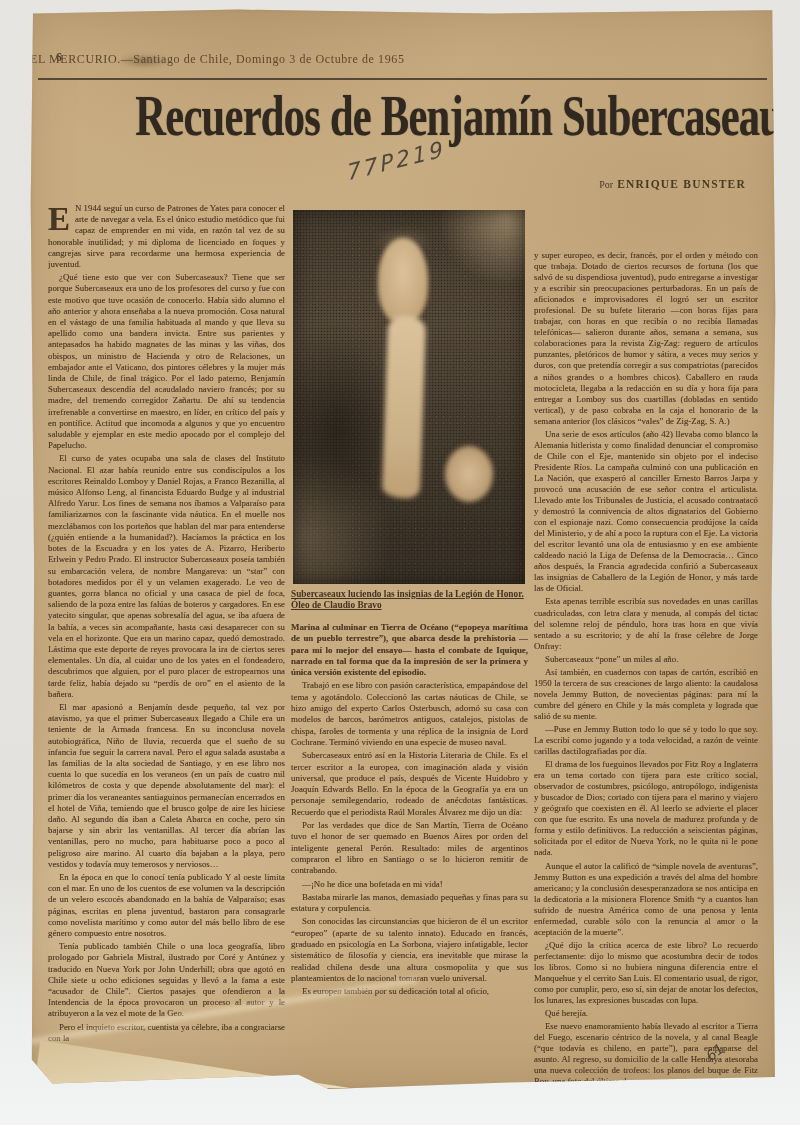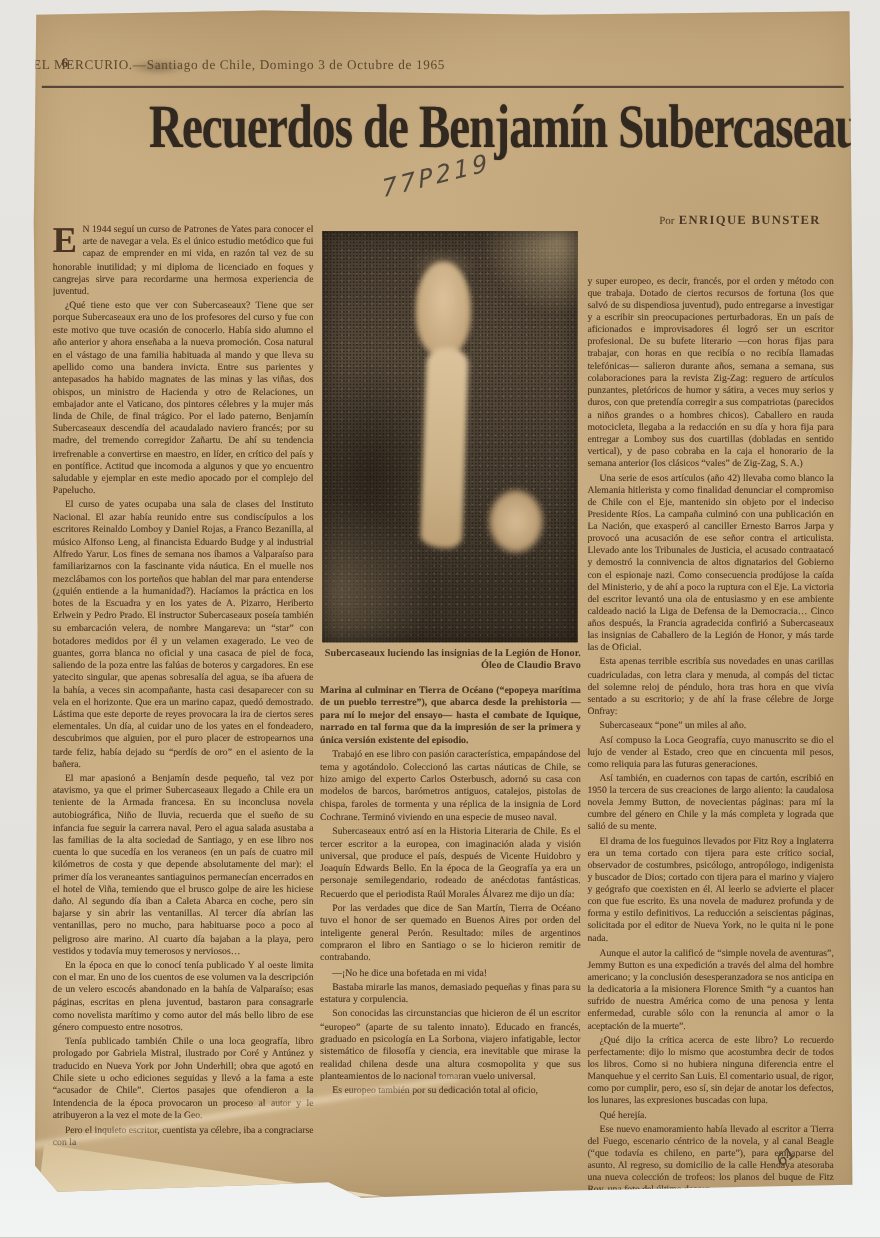--- a/index.html
+++ b/index.html
@@ -30,21 +30,21 @@
   .masthead{position:absolute;left:0;right:0;top:44px;font-size:12px;
     letter-spacing:.6px;color:#5c4830;filter:blur(.35px);}
   .header-rule{position:absolute;left:8px;right:9px;top:70px;height:2px;background:#43362a;opacity:.85;}
   .headline{position:absolute;left:0;right:0;top:76px;text-align:center;}
   .headline-inner{display:inline-block;white-space:nowrap;font-weight:bold;font-size:56px;
     letter-spacing:-1px;color:var(--headline-ink);transform:scaleX(.76);transform-origin:center;
     text-shadow:0 0 1.3px rgba(44,36,27,.6);filter:blur(.35px);}
   .annotation{position:absolute;left:316px;top:140px;font-size:22px;font-style:italic;
     letter-spacing:3px;color:rgba(62,57,49,.88);transform:rotate(-14deg) skewX(-8deg);
     font-family:"DejaVu Sans",sans-serif;}
-  .byline{position:absolute;right:30px;top:183px;color:#4a3827;filter:blur(.3px);}
+  .byline{position:absolute;right:30px;top:166px;color:#4a3827;filter:blur(.3px);}
   .byline .pre{font-size:10px;}
   .byline .author{font-size:11.5px;font-weight:bold;letter-spacing:1.2px;}
   .columns{position:absolute;left:18px;top:195px;width:710px;height:888px;display:flex;gap:6px;overflow:hidden;}
   .col{text-align:justify;color:var(--ink);overflow:hidden;}
   .col p{margin:0 0 2px 0;text-indent:11px;filter:blur(.32px);
     text-shadow:0 0 .5px rgba(78,59,38,.55);}
   .col p.noindent{text-indent:0;}
   .col-left{width:237px;height:860px;font-size:8.8px;line-height:11.2px;}
   .col-middle{width:237px;height:856px;font-size:8.9px;line-height:11.3px;}
   .col-right{width:224px;height:888px;font-size:8.8px;line-height:11.05px;margin-top:47px;}
@@ -66,22 +66,22 @@
     filter:blur(2.2px);}
   .photo .hair{position:absolute;left:82px;top:18px;width:56px;height:30px;border-radius:50%;
     background:radial-gradient(#6b5c48,rgba(0,0,0,0) 75%);filter:blur(3px);}
   .photo .shirt{position:absolute;left:92px;top:106px;width:38px;height:182px;
     border-radius:45% 45% 35% 55%/8% 8% 6% 6%;transform:rotate(2deg);
     background:linear-gradient(180deg,#dcc39c,#cab086 70%,#bd9f74);filter:blur(2.6px);}
   .photo .hand{position:absolute;left:152px;top:236px;width:48px;height:56px;border-radius:50%;
     background:radial-gradient(#d6bd96,#b3946a 80%);filter:blur(2.8px);}
   .photo .shoulder{position:absolute;left:-20px;top:120px;width:130px;height:200px;border-radius:50%;
     background:radial-gradient(rgba(20,16,11,.5),transparent 70%);filter:blur(6px);}
-  .caption{margin-top:5px;text-align:right;font-size:9.3px;font-weight:bold;line-height:11px;
-    color:#43321f;filter:blur(.3px);}
+  .caption{margin-top:5px;text-align:left;font-size:9.3px;font-weight:bold;line-height:11px;
+    color:#43321f;filter:blur(.3px);text-decoration:underline;}
   .caption .credit{display:block;font-weight:bold;}
   .col-middle .body-start{margin-top:11px;font-weight:bold;}
   .fold{position:absolute;left:4px;top:1028px;width:316px;height:52px;
     clip-path:polygon(0 100%,100% 100%,2% 8%);
     background:linear-gradient(to top left,#eee2c4,#d6c096);opacity:.95;}
   .crease{position:absolute;left:-30px;top:1000px;width:420px;height:10px;transform:rotate(-9deg);
     background:linear-gradient(180deg,transparent,rgba(255,244,218,.5),transparent);filter:blur(2px);}
   .corner-mark{position:absolute;left:676px;top:1036px;font-size:14px;font-style:italic;
     color:rgba(66,58,48,.9);transform:rotate(-38deg);font-family:"DejaVu Sans",sans-serif;}
 </style>
@@ -138,22 +138,22 @@
         <p>Bastaba mirarle las manos, demasiado pequeñas y finas para su estatura y corpulencia.</p>
         <p>Son conocidas las circunstancias que hicieron de él un escritor “europeo” (aparte de su talento innato). Educado en francés, graduado en psicología en La Sorbona, viajero infatigable, lector sistemático de filosofía y ciencia, era inevitable que mirase la realidad chilena desde una altura cosmopolita y que sus planteamientos de lo nacional tomaran vuelo universal.</p>
         <p>Es europeo también por su dedicación total al oficio,</p>
       </div>
 
       <div class="col col-right">
         <p class="noindent">y super europeo, es decir, francés, por el orden y método con que trabaja. Dotado de ciertos recursos de fortuna (los que salvó de su dispendiosa juventud), pudo entregarse a investigar y a escribir sin preocupaciones perturbadoras. En un país de aficionados e improvisadores él logró ser un escritor profesional. De su bufete literario —con horas fijas para trabajar, con horas en que recibía o no recibía llamadas telefónicas— salieron durante años, semana a semana, sus colaboraciones para la revista Zig-Zag: reguero de artículos punzantes, pletóricos de humor y sátira, a veces muy serios y duros, con que pretendía corregir a sus compatriotas (parecidos a niños grandes o a hombres chicos). Caballero en rauda motocicleta, llegaba a la redacción en su día y hora fija para entregar a Lomboy sus dos cuartillas (dobladas en sentido vertical), y de paso cobraba en la caja el honorario de la semana anterior (los clásicos “vales” de Zig-Zag, S. A.)</p>
         <p>Una serie de esos artículos (año 42) llevaba como blanco la Alemania hitlerista y como finalidad denunciar el compromiso de Chile con el Eje, mantenido sin objeto por el indeciso Presidente Ríos. La campaña culminó con una publicación en La Nación, que exasperó al canciller Ernesto Barros Jarpa y provocó una acusación de ese señor contra el articulista. Llevado ante los Tribunales de Justicia, el acusado contraatacó y demostró la connivencia de altos dignatarios del Gobierno con el espionaje nazi. Como consecuencia prodújose la caída del Ministerio, y de ahí a poco la ruptura con el Eje. La victoria del escritor levantó una ola de entusiasmo y en ese ambiente caldeado nació la Liga de Defensa de la Democracia… Cinco años después, la Francia agradecida confirió a Subercaseaux las insignias de Caballero de la Legión de Honor, y más tarde las de Oficial.</p>
         <p>Esta apenas terrible escribía sus novedades en unas carillas cuadriculadas, con letra clara y menuda, al compás del tictac del solemne reloj de péndulo, hora tras hora en que vivía sentado a su escritorio; y de ahí la frase célebre de Jorge Onfray:</p>
         <p>Subercaseaux “pone” un miles al año.</p>
-        <p>Así compuso la Loca Geografía, cuyo manuscrito se dio el lujo de vender al Estado, creo que en cincuenta mil pesos, como reliquia para las futuras generaciones.</p>
         <p>Así también, en cuadernos con tapas de cartón, escribió en 1950 la tercera de sus creaciones de largo aliento: la caudalosa novela Jemmy Button, de novecientas páginas: para mí la cumbre del género en Chile y la más completa y lograda que salió de su mente.</p>
+        <p>—Puse en Jemmy Button todo lo que sé y todo lo que soy. La escribí como jugando y a toda velocidad, a razón de veinte carillas dactilografiadas por día.</p>
         <p>El drama de los fueguinos llevados por Fitz Roy a Inglaterra era un tema cortado con tijera para este crítico social, observador de costumbres, psicólogo, antropólogo, indigenista y buscador de Dios; cortado con tijera para el marino y viajero y geógrafo que coexisten en él. Al leerlo se advierte el placer con que fue escrito. Es una novela de madurez profunda y de forma y estilo definitivos. La reducción a seiscientas páginas, solicitada por el editor de Nueva York, no le quita ni le pone nada.</p>
         <p>Aunque el autor la calificó de “simple novela de aventuras”, Jemmy Button es una expedición a través del alma del hombre americano; y la conclusión desesperanzadora se nos anticipa en la dedicatoria a la misionera Florence Smith “y a cuantos han sufrido de nuestra América como de una penosa y lenta enfermedad, curable sólo con la renuncia al amor o la aceptación de la muerte”.</p>
         <p>¿Qué dijo la crítica acerca de este libro? Lo recuerdo perfectamente: dijo lo mismo que acostumbra decir de todos los libros. Como si no hubiera ninguna diferencia entre el Manquehue y el cerrito San Luis. El comentario usual, de rigor, como por cumplir, pero, eso sí, sin dejar de anotar los defectos, los lunares, las expresiones buscadas con lupa.</p>
         <p>Qué herejía.</p>
         <p>Ese nuevo enamoramiento había llevado al escritor a Tierra del Fuego, escenario céntrico de la novela, y al canal Beagle (“que todavía es chileno, en parte”), para empaparse del asunto. Al regreso, su domicilio de la calle Hendaya atesoraba una nueva colección de trofeos: los planos del buque de Fitz Roy, una foto del último descen-</p>
       </div>
 
     </div>
 
     <div class="crease"></div>

